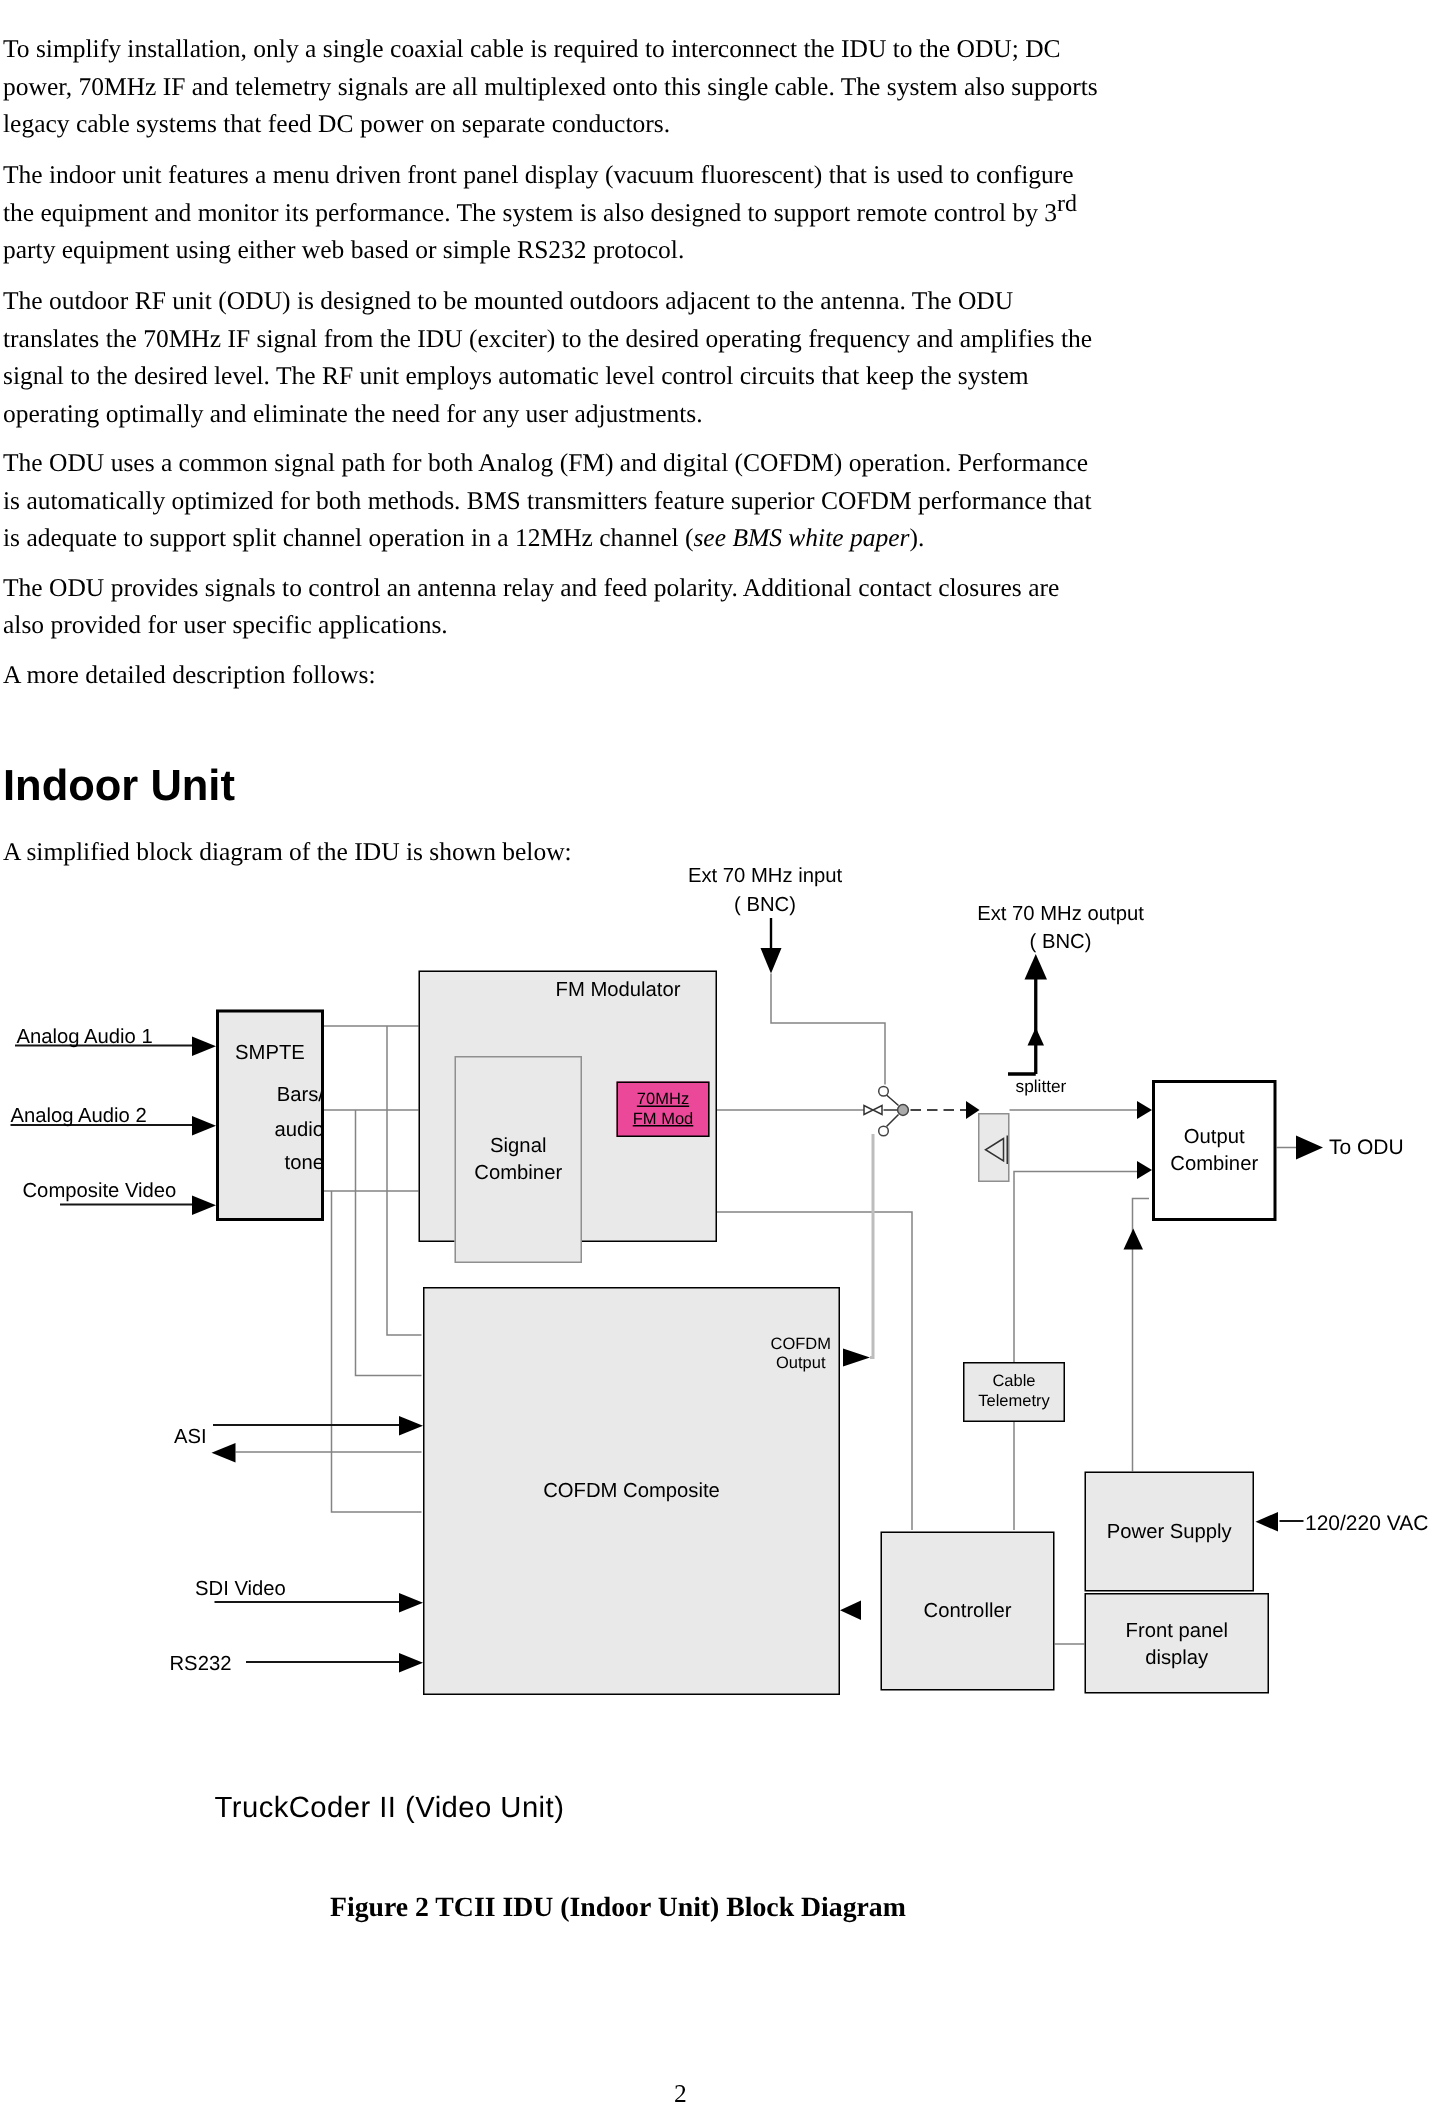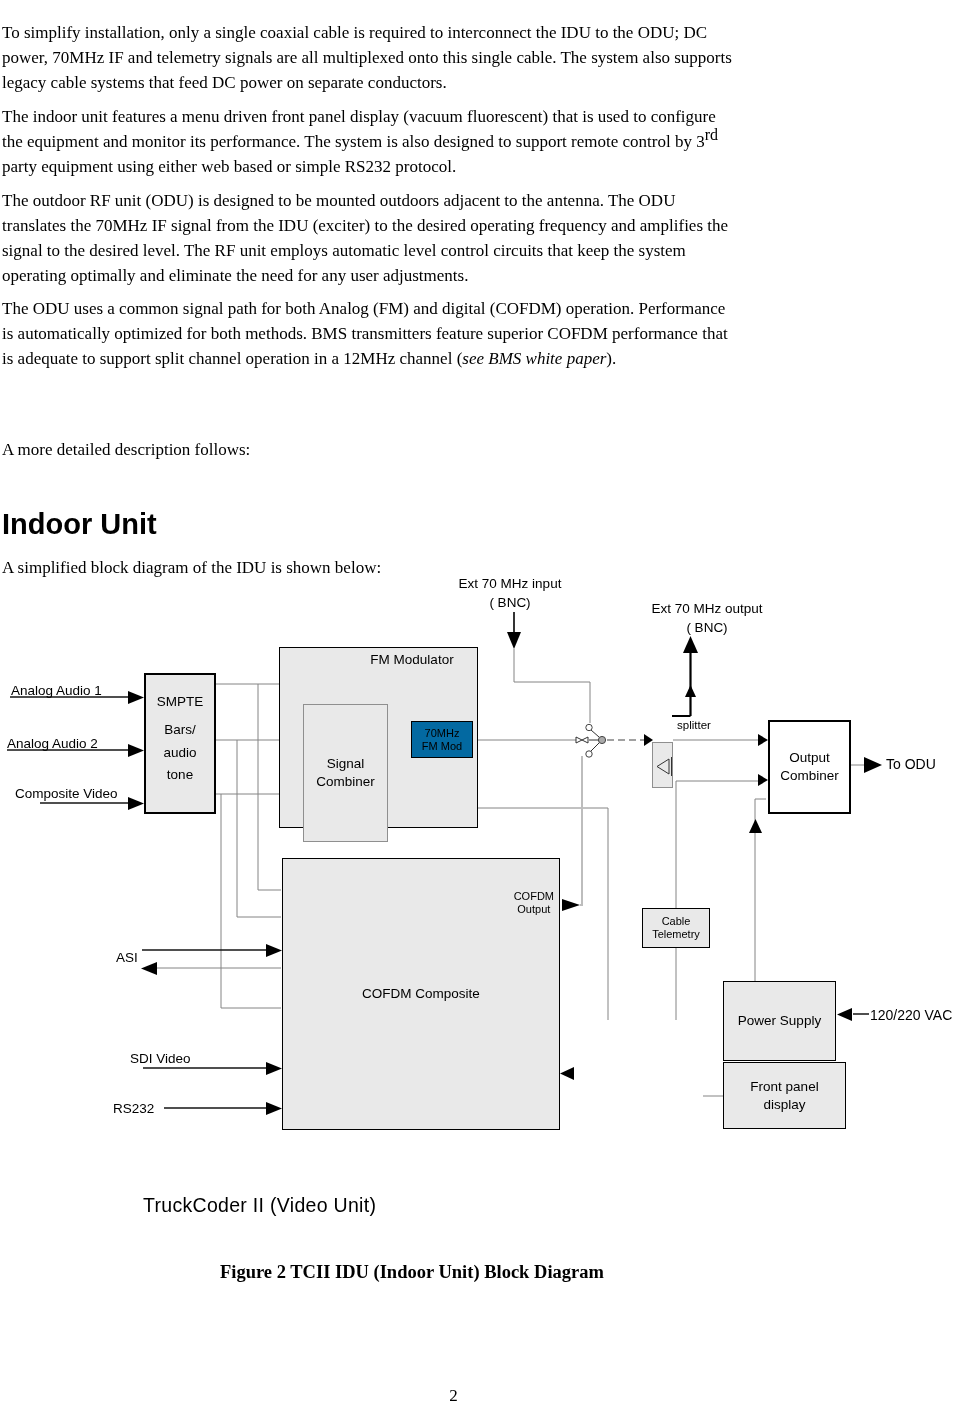--- a/index.html
+++ b/index.html
@@ -15,21 +15,21 @@
 
   .dlabel { position:absolute; font-family:"Liberation Sans", sans-serif;
             font-size:13.5px; line-height:19px; white-space:pre-line; }
 
   .dbox { position:absolute; box-sizing:border-box; background:#e9e9e9; border:1px solid #000;
           display:flex; align-items:center; justify-content:center; text-align:center;
           font-family:"Liberation Sans", sans-serif; font-size:13.5px; line-height:18px;
           white-space:pre-line; }
   .b2 { border-width:2px; }
   .whitebg { background:#ffffff; }
-  .darkbg { background:#0369a1; }
+  .darkbg { background:#ec4899;text-decoration:underline; }
   .graybrd { border-color:#8f8f8f;margin-top:35px; }
   .small { font-size:11px; line-height:13px; }
   .plain { display:block; }
 
   .fm-title { position:absolute; top:3px; left:62px; width:140px; text-align:center; }
   .cofdm-out { position:absolute; top:31px; right:5px; font-size:11px; line-height:12.5px;
                text-align:center;margin-left:20px; }
   .splitter-glyph { position:absolute; left:0; top:0; }
 
   #wires { position:absolute; left:0; top:0; }
@@ -52,20 +52,22 @@
   <p class="para" style="top:87px"><span>The indoor unit features a menu driven front panel display (vacuum fluorescent) that is used to configure
 the equipment and monitor its performance. The system is also designed to support remote control by 3</span><sup>rd</sup><span>
 party equipment using either web based or simple RS232 protocol.</span></p>
   <p class="para" style="top:171px">The outdoor RF unit (ODU) is designed to be mounted outdoors adjacent to the antenna. The ODU
 translates the 70MHz IF signal from the IDU (exciter) to the desired operating frequency and amplifies the
 signal to the desired level. The RF unit employs automatic level control circuits that keep the system
 operating optimally and eliminate the need for any user adjustments.</p>
   <p class="para" style="top:279px"><span>The ODU uses a common signal path for both Analog (FM) and digital (COFDM) operation. Performance
 is automatically optimized for both methods. BMS transmitters feature superior COFDM performance that
 is adequate to support split channel operation in a 12MHz channel (</span><span class="ital">see BMS white paper</span><span>).</span></p>
+  <p class="para" style="top:362px">The ODU provides signals to control an antenna relay and feed polarity. Additional contact closures are
+also provided for user specific applications.</p>
   <p class="para" style="top:420px">A more detailed description follows:</p>
 
   <h1 class="h1" style="top:488px">Indoor Unit</h1>
 
   <p class="para" style="top:538px">A simplified block diagram of the IDU is shown below:</p>
 
   <svg id="wires" width="960" height="1416" viewBox="0 0 960 1416">
 
     <path d="M216,684 H303 M216,740 H303 M216,794 H303
              M258,684 V890 H281 M237,740 V917 H281 M221,794 V1008 H281
@@ -113,21 +115,21 @@
       <polygon points="576,737 576,743 582,740" fill="#fff" stroke="#333" stroke-width="1"></polygon>
       <polygon points="588,737 588,743 582,740" fill="#fff" stroke="#333" stroke-width="1"></polygon>
       <circle cx="589" cy="727.5" r="3.2" fill="#fff" stroke="#444" stroke-width="1"></circle>
       <circle cx="589" cy="754" r="3.2" fill="#fff" stroke="#444" stroke-width="1"></circle>
       <circle cx="602" cy="740" r="3.6" fill="#aaa" stroke="#444" stroke-width="1"></circle>
     </g>
   </svg>
 
   <div class="dbox b2 plain" style="left:144px;top:673px;width:72px;height:141px"></div>
   <div class="dlabel" style="left:144px;top:692px;width:72px;text-align:center">SMPTE</div>
-  <div class="dlabel" style="left:144px;top:719px;width:72px;text-align:center;line-height:22.5px">Bars/
+  <div class="dlabel" style="left:144px;top:719px;width:72px;text-align:right;line-height:22.5px">Bars/
 audio
 tone</div>
 
   <div class="dbox plain" style="left:279px;top:647px;width:199px;height:181px">
     <div class="fm-title">FM Modulator</div>
   </div>
   <div class="dbox graybrd" style="left:303px;top:669px;width:85px;height:138px">Signal
 Combiner</div>
   <div class="dbox darkbg small" style="left:411px;top:721px;width:62px;height:37px">70MHz
 FM Mod</div>
@@ -142,20 +144,21 @@
 Combiner</div>
 
   <div class="dbox" style="left:282px;top:858px;width:278px;height:272px">
     <span>COFDM Composite</span>
     <div class="cofdm-out">COFDM
 Output</div>
   </div>
 
   <div class="dbox small" style="left:642px;top:908px;width:68px;height:40px">Cable
 Telemetry</div>
+  <div class="dbox" style="left:587px;top:1021px;width:116px;height:106px">Controller</div>
   <div class="dbox" style="left:723px;top:981px;width:113px;height:80px">Power Supply</div>
   <div class="dbox" style="left:723px;top:1062px;width:123px;height:67px">Front panel
 display</div>
 
   <div class="dlabel" style="left:444px;top:574px;width:132px;text-align:center">Ext 70 MHz input
 ( BNC)</div>
   <div class="dlabel" style="left:641px;top:599px;width:132px;text-align:center">Ext 70 MHz output
 ( BNC)</div>
   <div class="dlabel" style="left:677px;top:716px;font-size:11.5px">splitter</div>
   <div class="dlabel" style="left:886px;top:755px;font-size:14px">To ODU</div>

